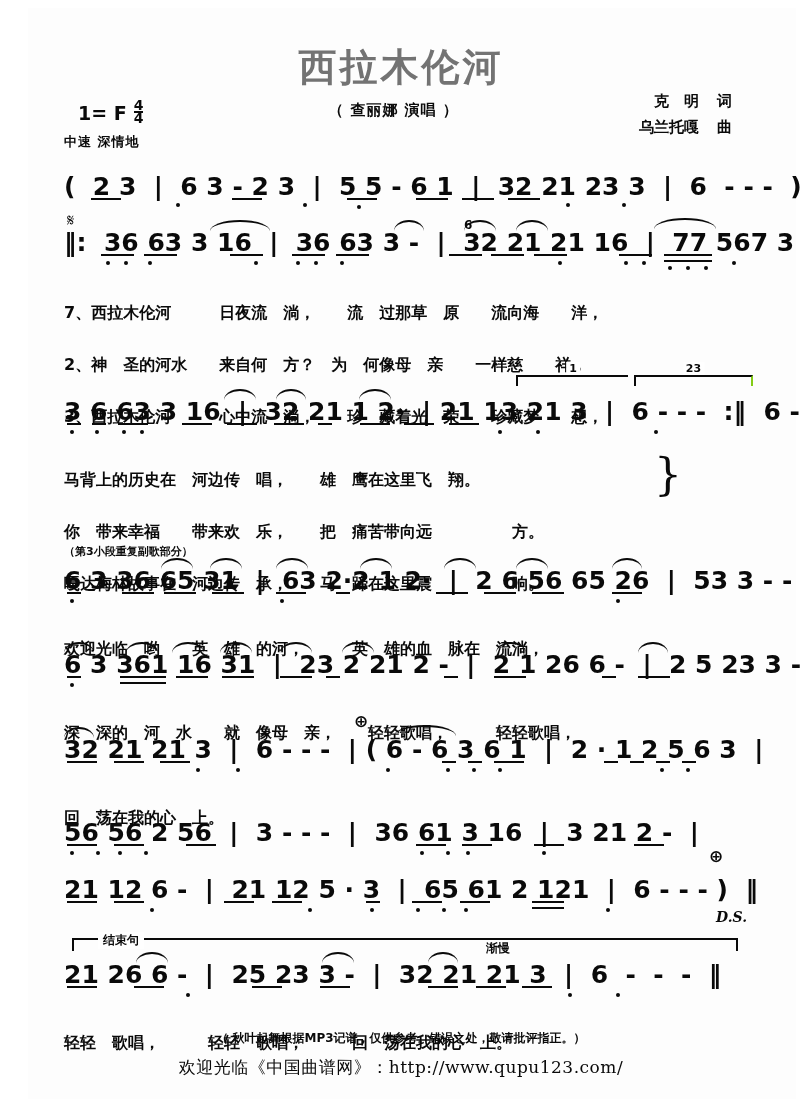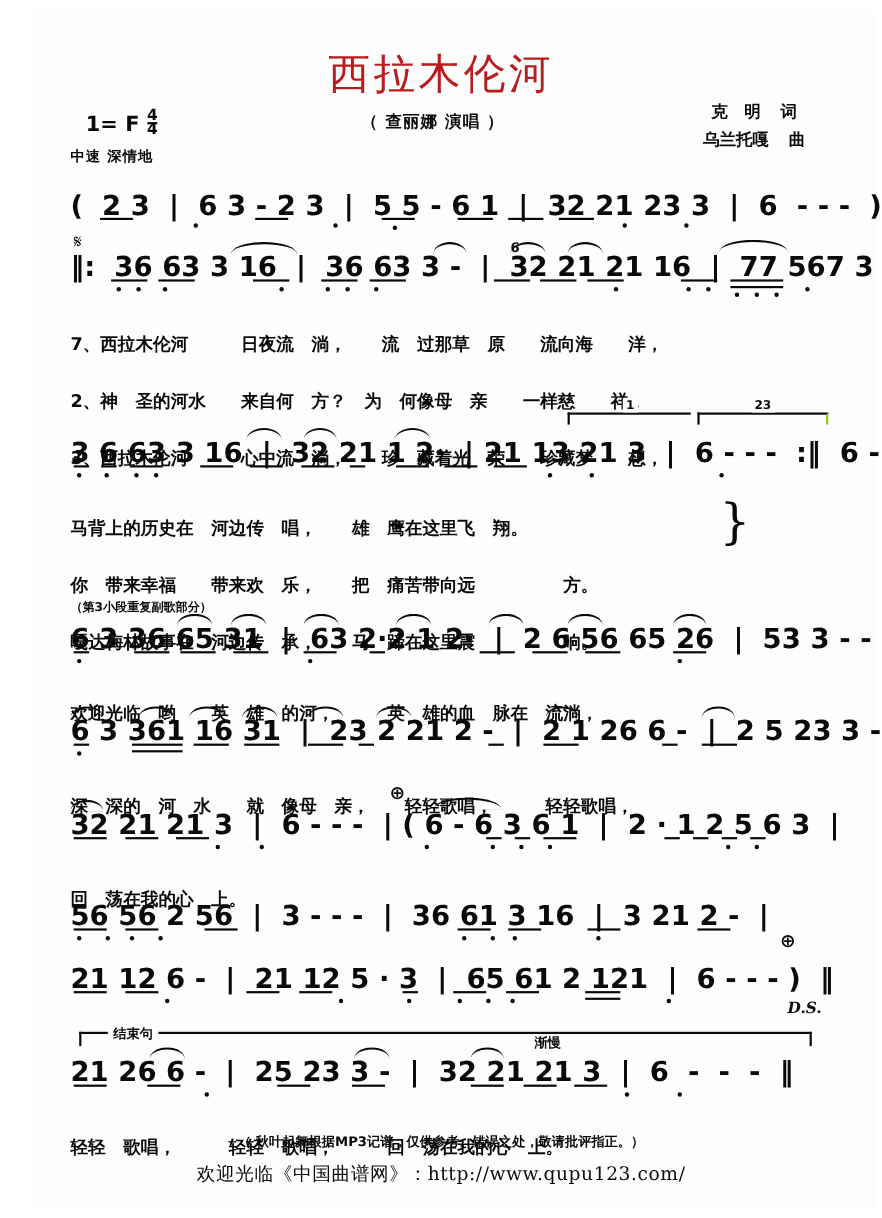--- a/index.html
+++ b/index.html
@@ -24,39 +24,39 @@
     pointer-events: none;
   }
 
   
   .title {
     position: absolute;
     top: 42px;
     left: 0; right: 0;
     text-align: center;
     font-size: 38px;
-    font-weight: normal;
+    font-weight: bold;
     letter-spacing: 3px;
-    color: #b91c1c;
+    color: #737373;
     font-family: "DejaVu Serif", "Liberation Serif", serif;
   }
   .subtitle {
     position: absolute;
     top: 101px;
     left: 0; right: 15px;
     text-align: center;
     font-size: 15px;
     font-weight: bold;
     letter-spacing: 1px;
   }
   .credits {
     position: absolute;
     top: 88px;
     right: 70px;
-    text-align: center;
+    text-align: right;
     font-size: 15px;
     font-weight: bold;
     font-family: "DejaVu Serif", "Liberation Serif", serif;
     line-height: 26px;
   }
   .credits .cname { display: inline-block; }
   .credits .crole { display: inline-block; margin-left: 18px; }
 
   .keysig {
     position: absolute;

